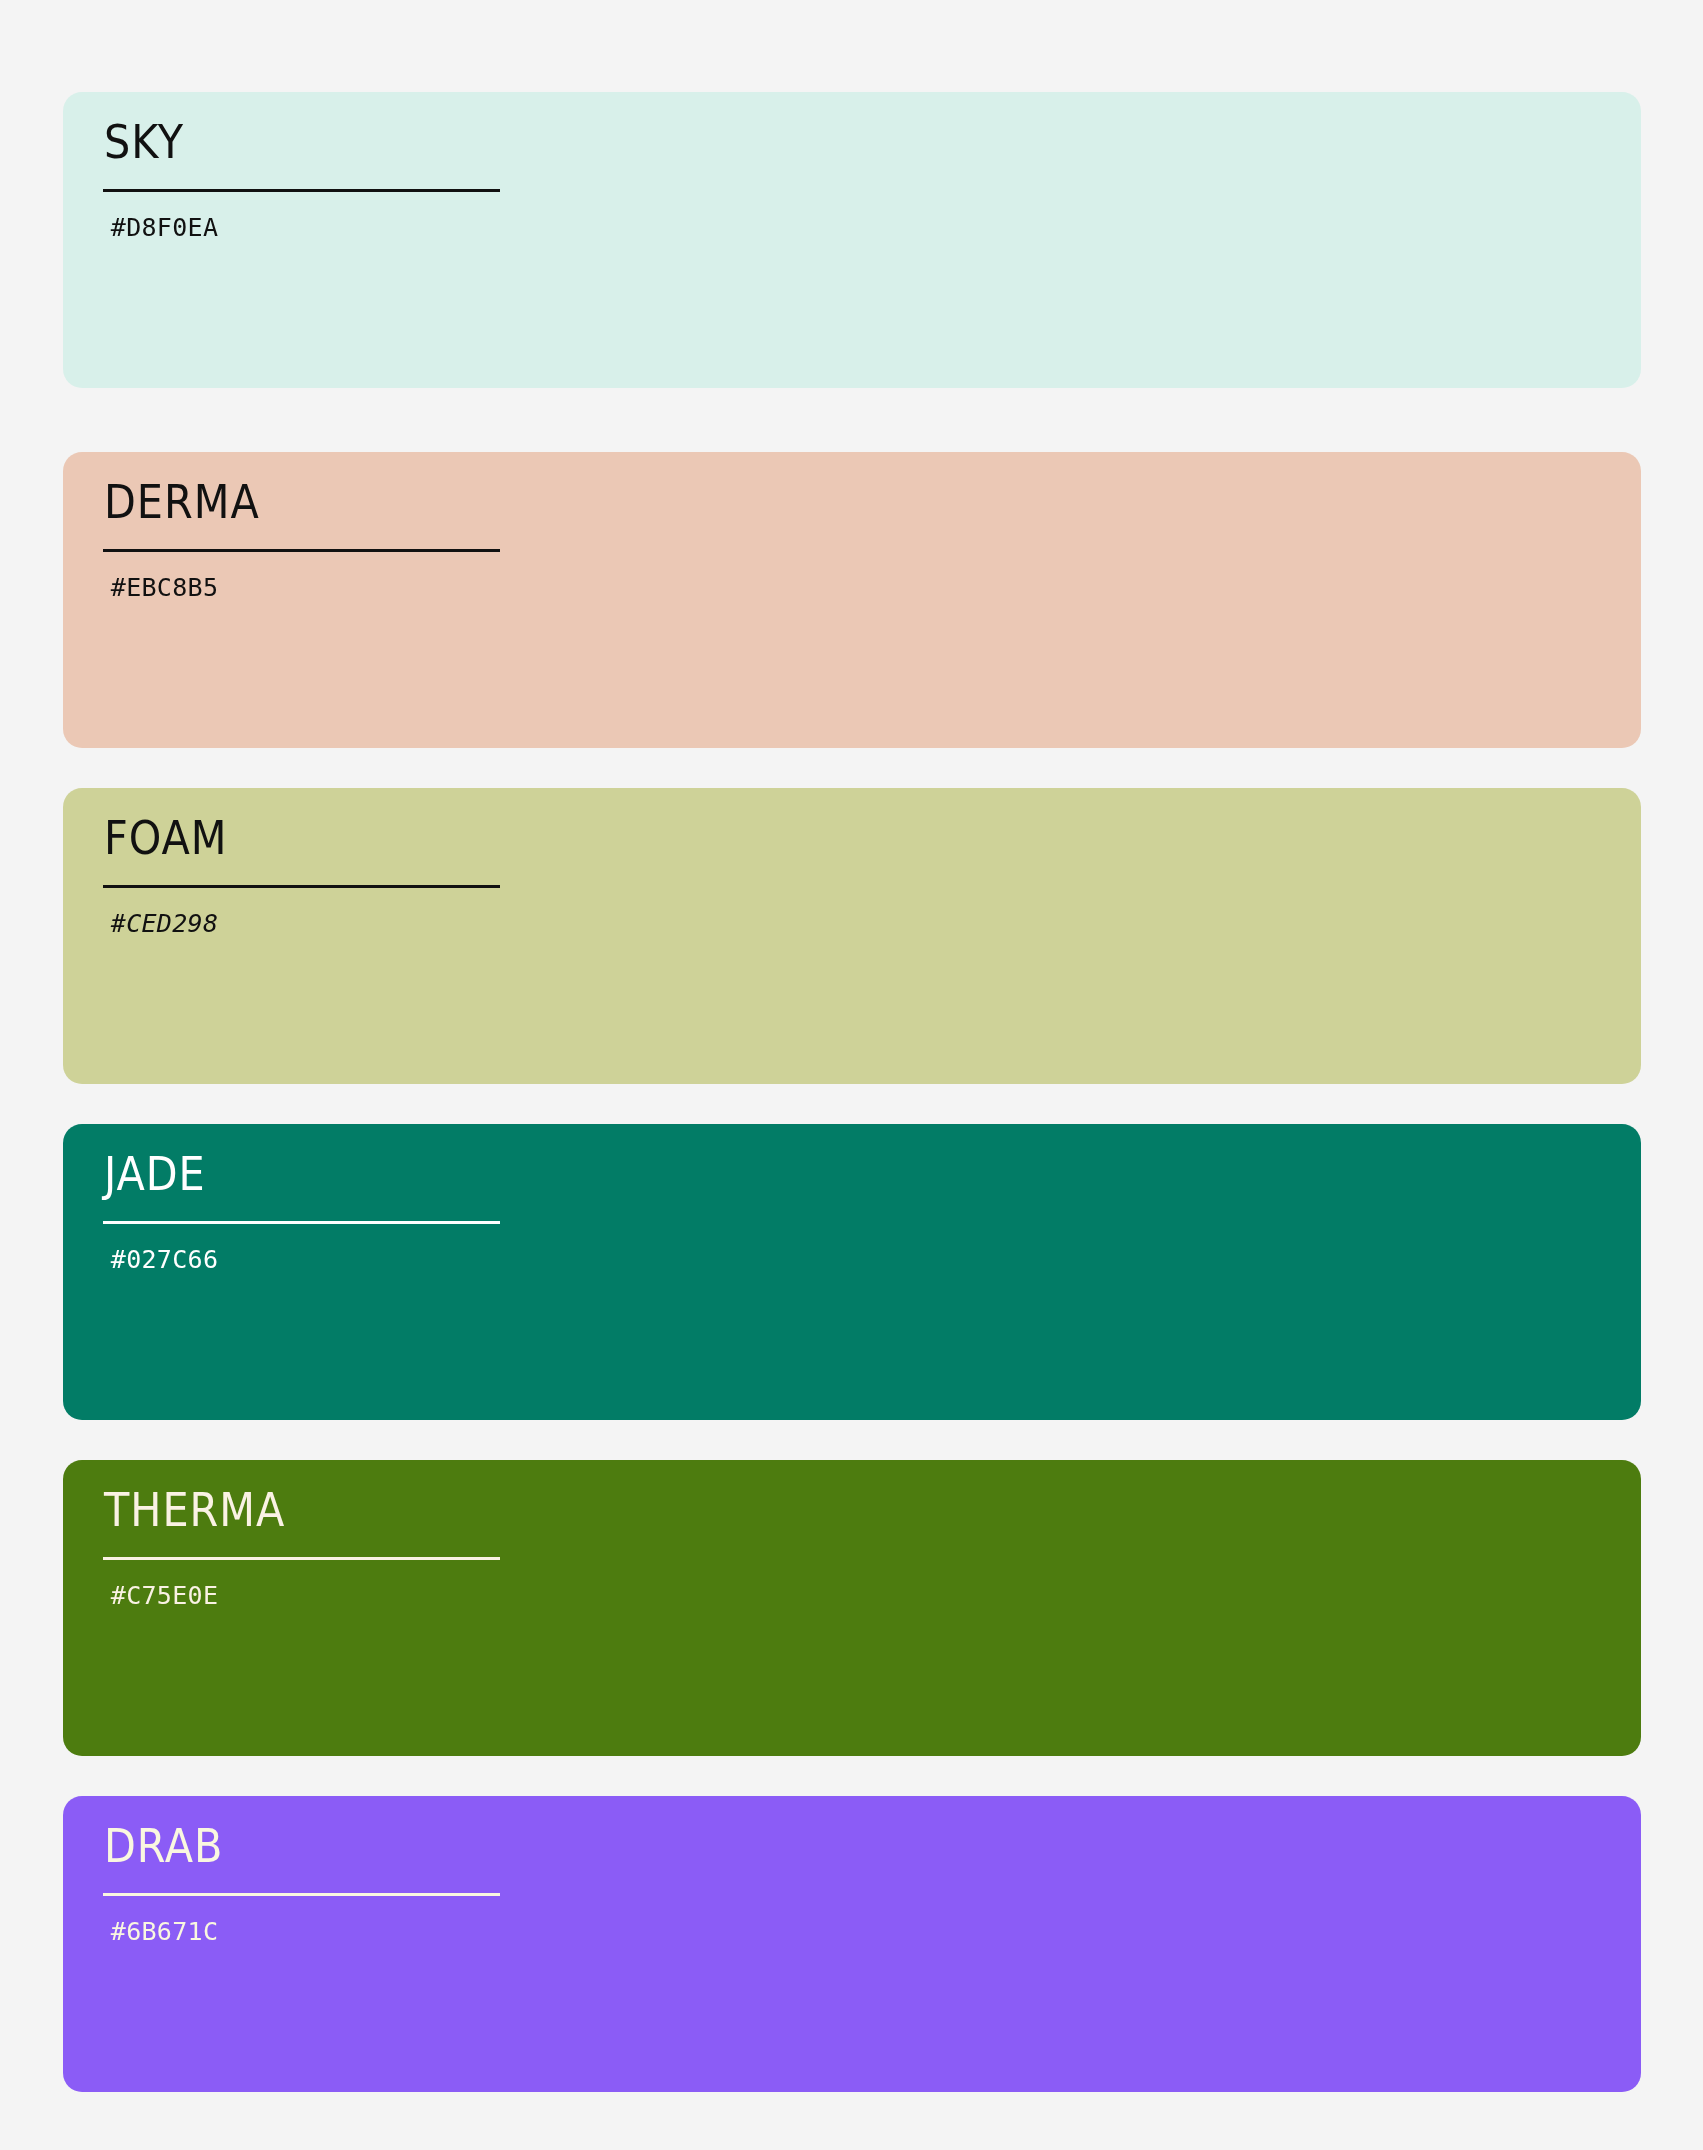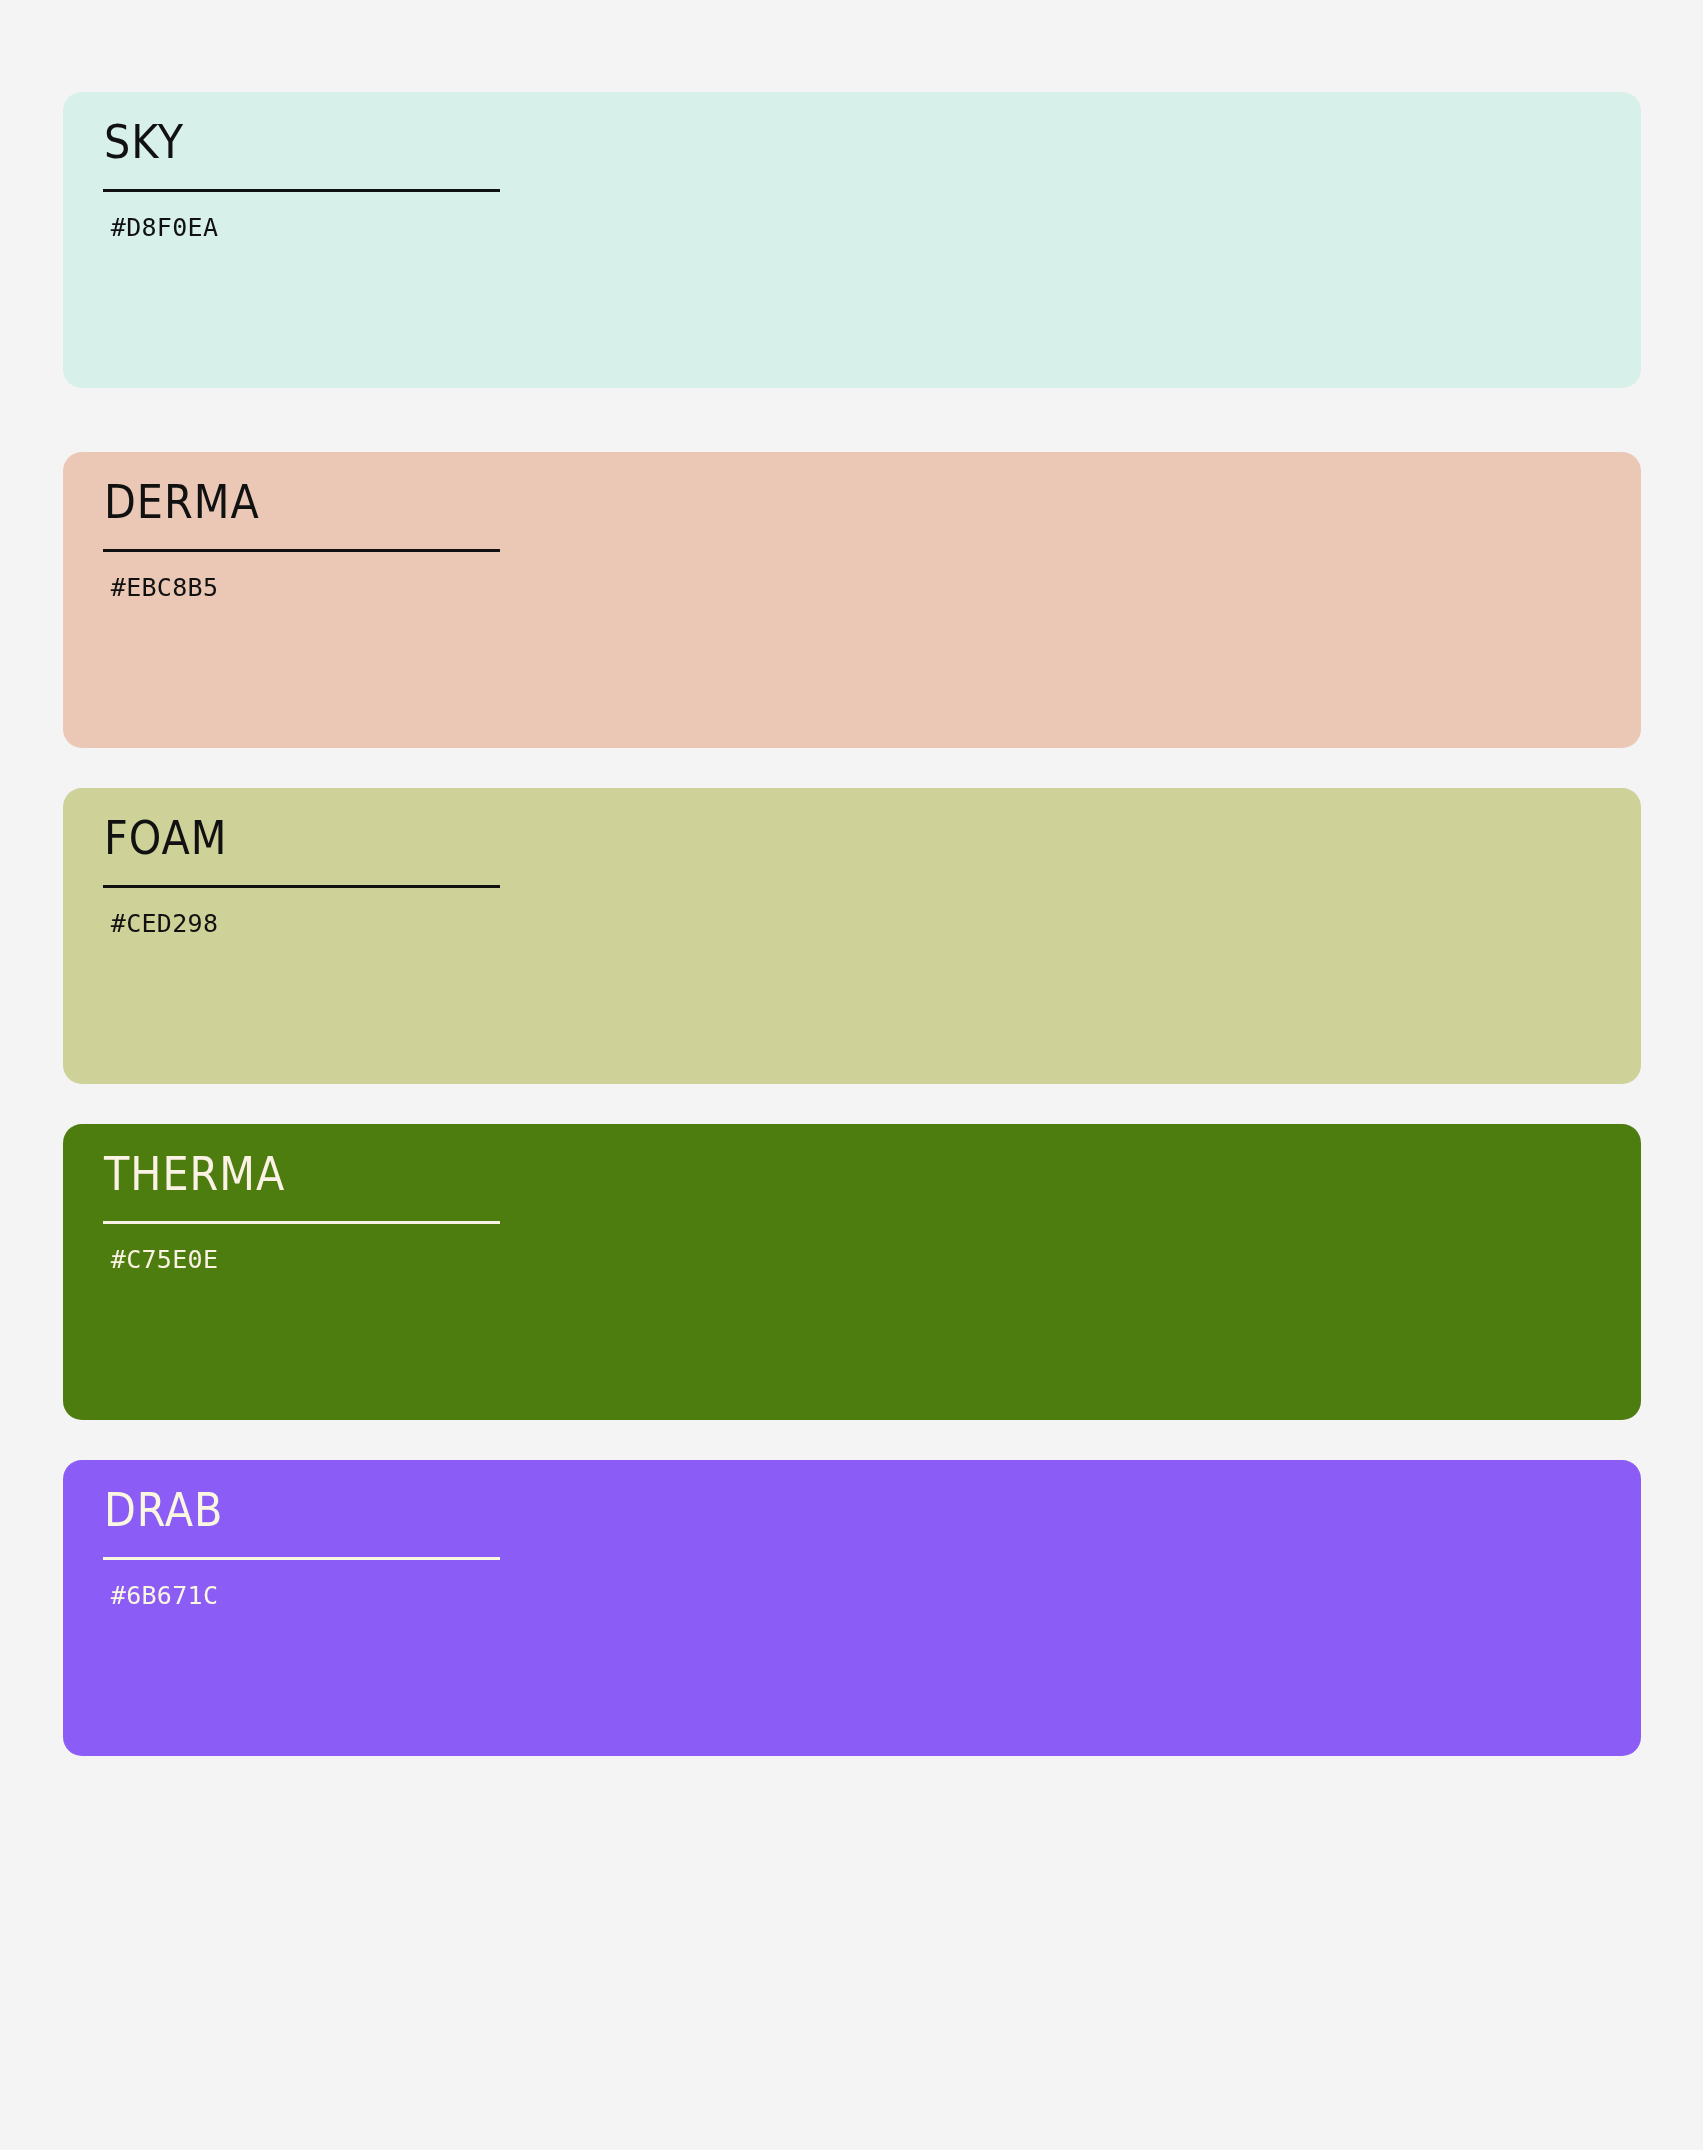--- a/index.html
+++ b/index.html
@@ -98,24 +98,31 @@
         <div class="swatch-name" style="color: rgb(17, 17, 17);">DERMA</div>
         <div class="swatch-divider" style="background-color: rgb(17, 17, 17);"></div>
         <div class="swatch-hex" style="color: rgb(17, 17, 17);">#EBC8B5</div>
       </div>
     </div>
 
     <div class="swatch-card" style="background-color: rgb(206, 210, 152);">
       <div class="swatch-inner">
         <div class="swatch-name" style="color: rgb(17, 17, 17); text-align: center;">FOAM</div>
         <div class="swatch-divider" style="background-color: rgb(17, 17, 17);"></div>
-        <div class="swatch-hex" style="color: rgb(17, 17, 17);">#CED298</div>
+        <div class="swatch-hex" style="color: rgb(17, 17, 17); font-style: italic;">#CED298</div>
       </div>
     </div>
 
+    <div class="swatch-card" style="background-color: rgb(2, 124, 102);">
+      <div class="swatch-inner">
+        <div class="swatch-name" style="color: rgb(255, 255, 255);">JADE</div>
+        <div class="swatch-divider" style="background-color: rgb(255, 255, 255);"></div>
+        <div class="swatch-hex" style="color: rgb(255, 255, 255);">#027C66</div>
+      </div>
+    </div>
 
     <div class="swatch-card" style="background-color: #4d7c0f;">
       <div class="swatch-inner">
         <div class="swatch-name" style="color: rgb(250, 242, 228);">THERMA</div>
         <div class="swatch-divider" style="background-color: rgb(250, 242, 228);"></div>
         <div class="swatch-hex" style="color: rgb(250, 242, 228);">#C75E0E</div>
       </div>
     </div>
 
     <div class="swatch-card" style="background-color: #8b5cf6;">

